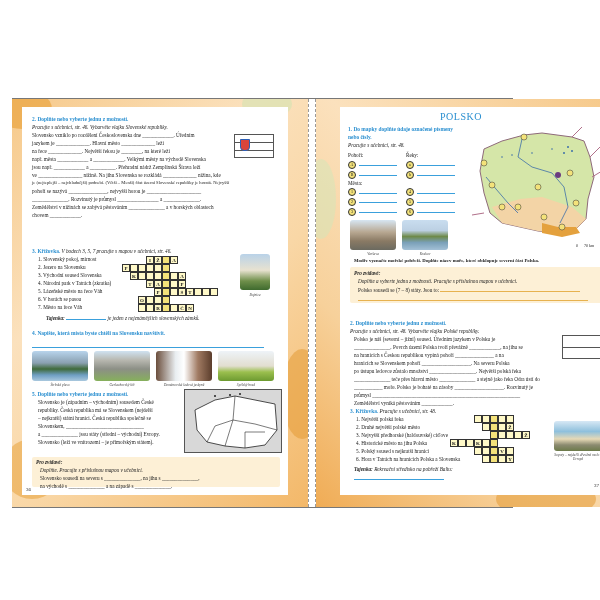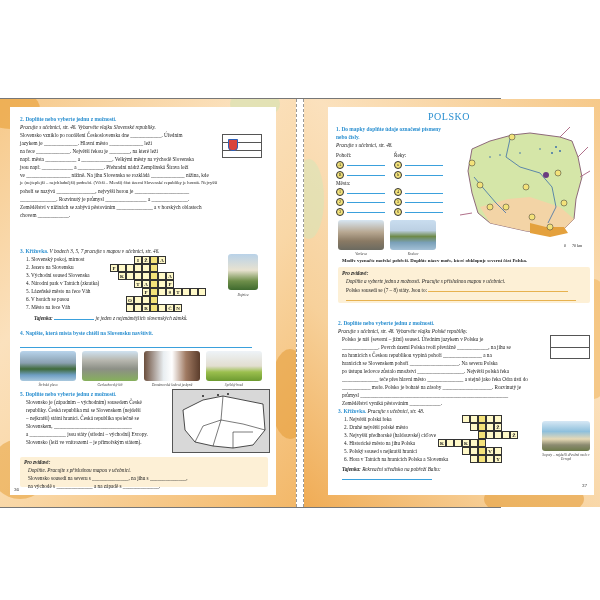--- a/index.html
+++ b/index.html
@@ -1,17 +1,17 @@
 <!DOCTYPE html>
 <html><head>
 <meta charset="utf-8">
 <style>
   html,body{margin:0;padding:0;}
   body{width:600px;height:600px;background:#ffffff;position:relative;overflow:hidden;font-family:"Liberation Serif",serif;color:#222;}
-  .spread{position:absolute;left:0;top:98px;width:501px;height:408px;border-top:1px solid #777;border-bottom:1px solid #777;}
+  .spread{position:absolute;left:12px;top:98px;width:501px;height:408px;border-top:1px solid #777;border-bottom:1px solid #777;}
   .half{position:absolute;top:0;height:408px;overflow:hidden;}
   .half.left{left:0;width:296px;background:linear-gradient(135deg,#f6c98a 0%,#fbe1bd 35%,#f9d7a6 60%,#f3b869 100%);}
   .half.right{left:304px;width:296px;background:linear-gradient(225deg,#f6c98a 0%,#fbe1bd 40%,#f7d19b 70%,#f0ac55 100%);}
   .blob{position:absolute;border-radius:50%;opacity:.55;}
   .gutter{position:absolute;left:296px;top:0;width:8px;height:408px;background:#fff;border-left:1px dashed #999;border-right:1px dashed #999;box-sizing:border-box;}
   .page{position:absolute;top:8px;background:#fff;height:388px;}
   .page.left{left:8px;width:266px;}
   .page.right{left:18px;width:266px;}
   .q{position:absolute;font-size:5.2px;line-height:8px;}
   .qtitle{color:#2a8fd0;font-weight:bold;font-size:5.4px;}

